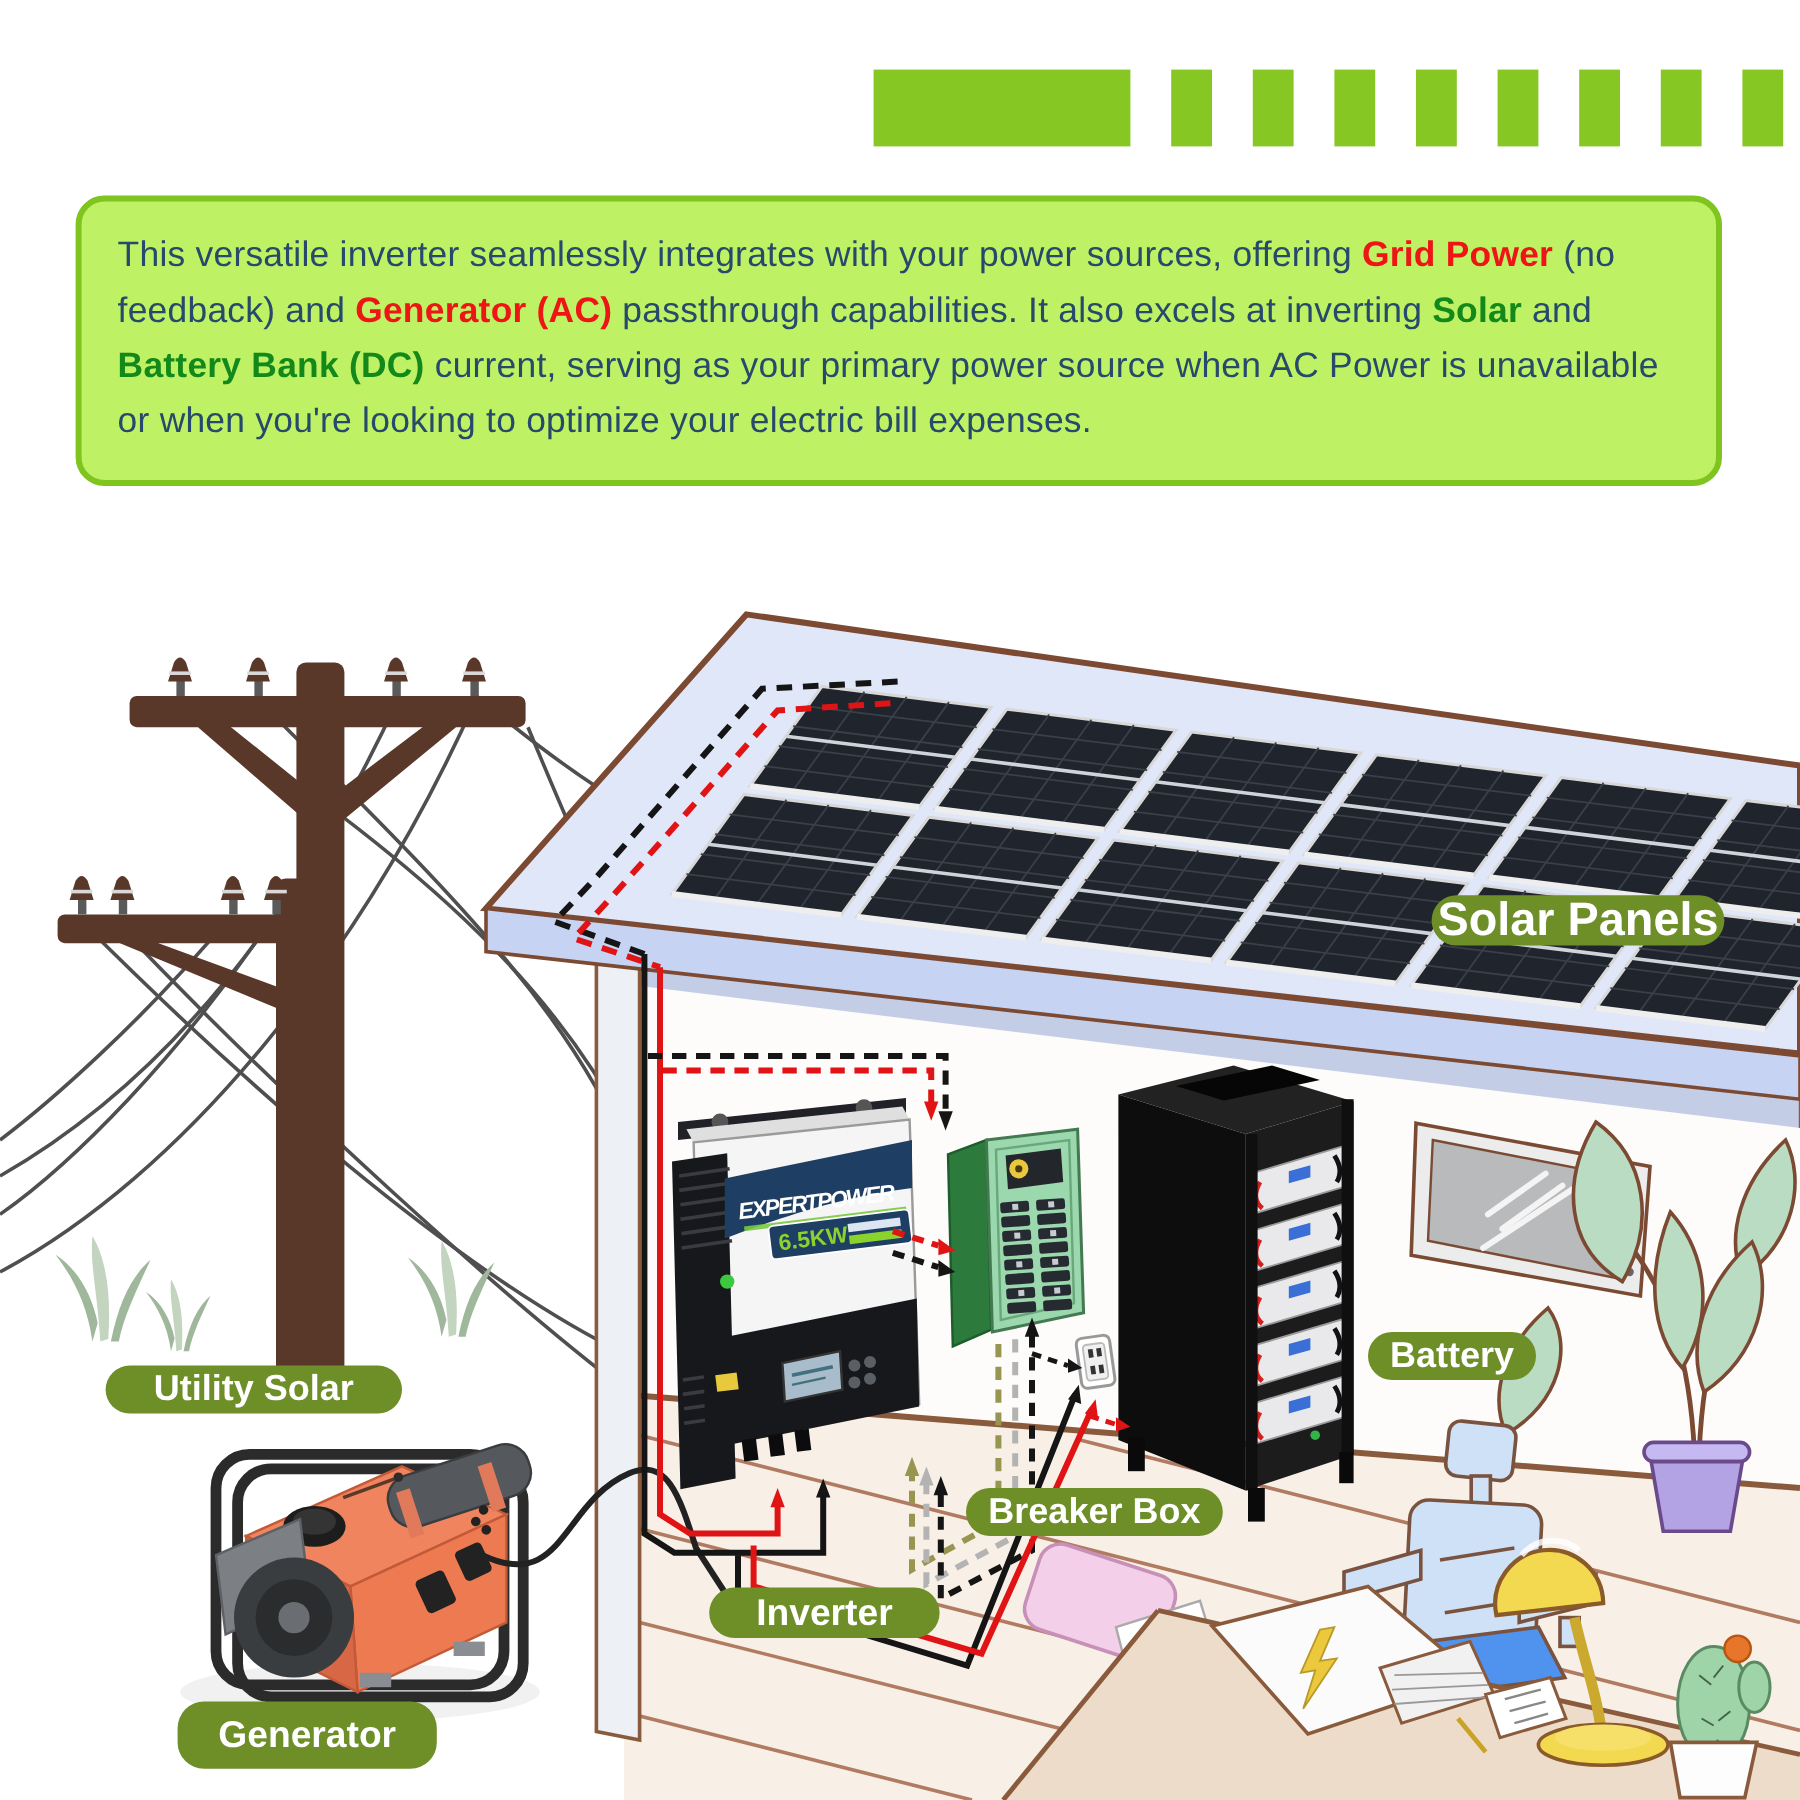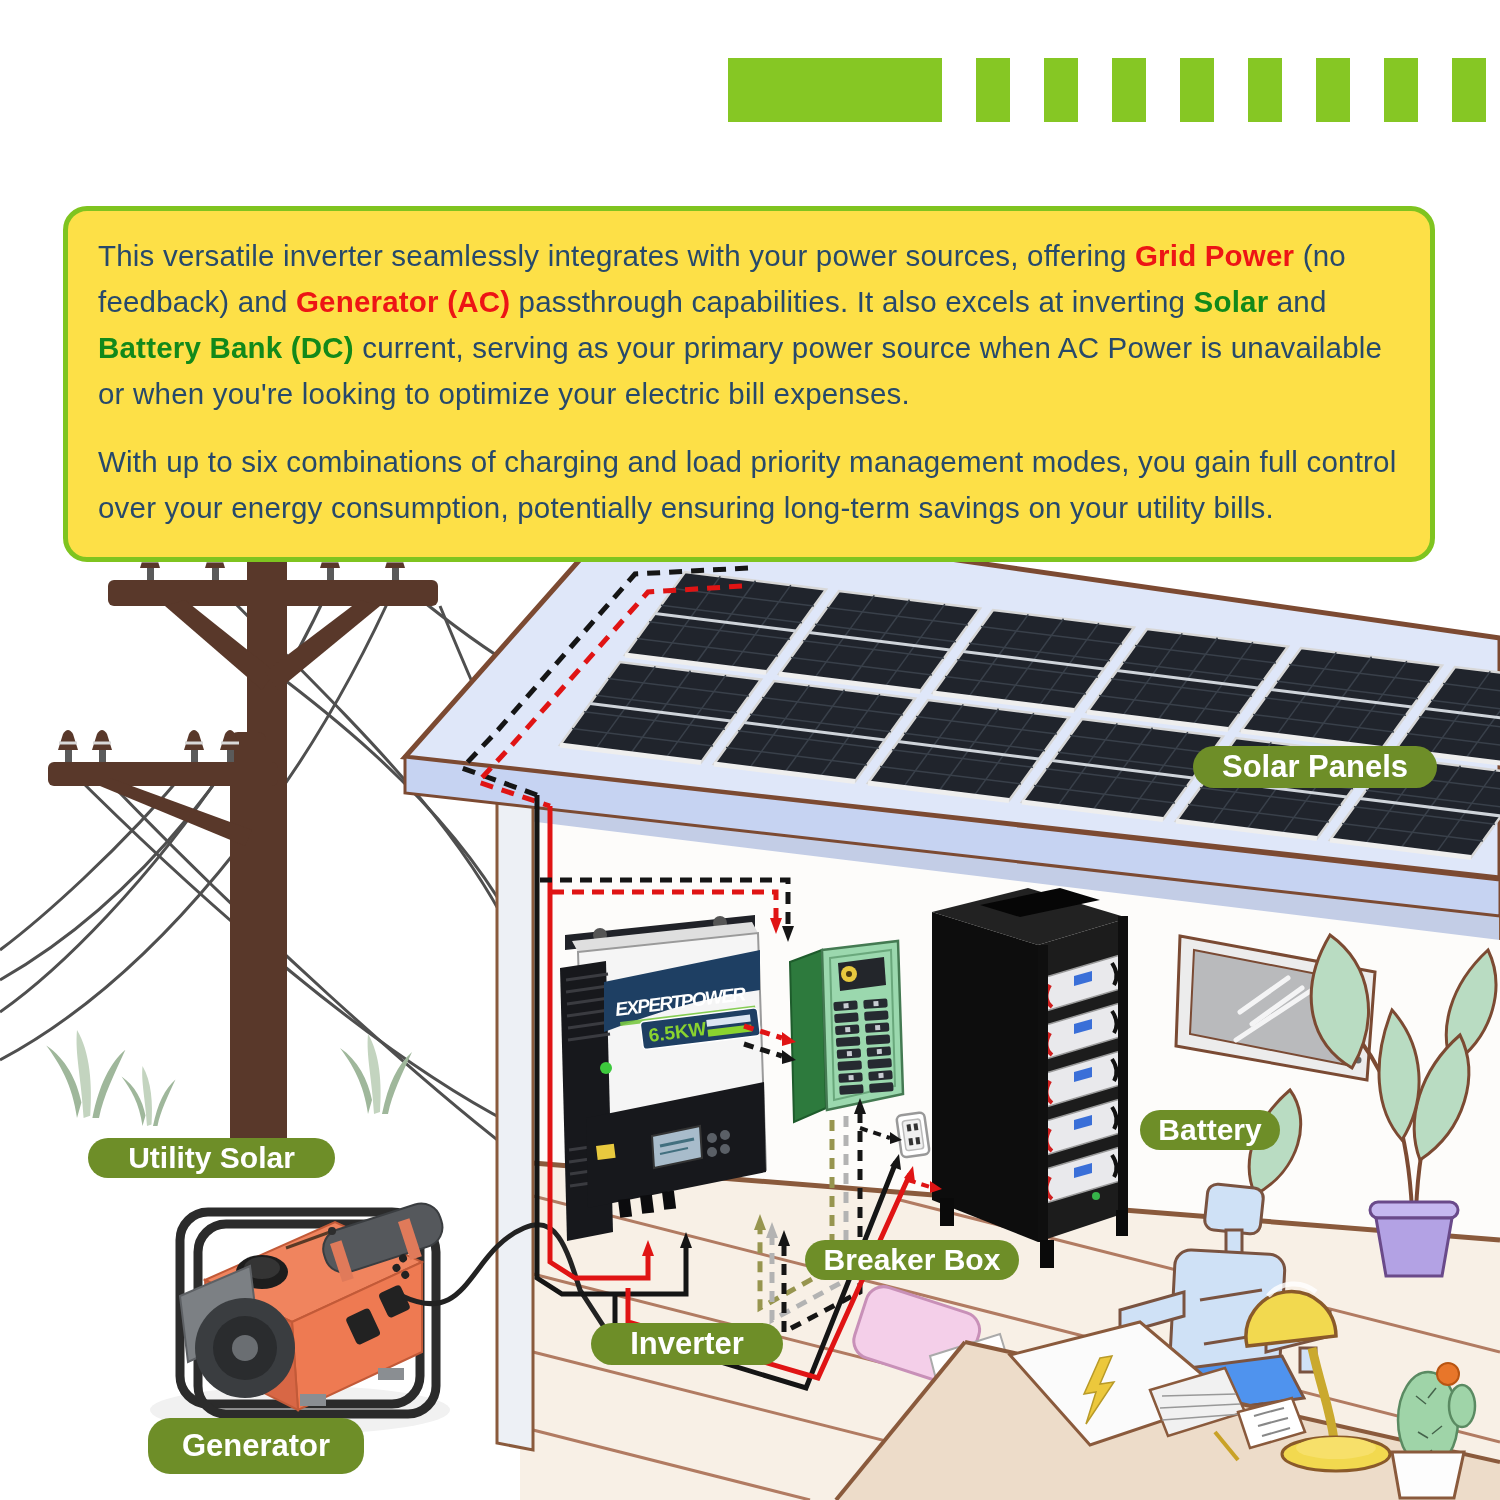--- a/index.html
+++ b/index.html
@@ -10,34 +10,34 @@
 ationary    background:#1c3c5e;z-index:4;display:flex;align-items:center;}
   .header-bar h1{margin:0;padding-left:78px;color:#ffffff;font-size:58px;
     font-weight:700;letter-spacing:1px;white-space:nowrap;}
   .stripes{position:absolute;left:728px;top:58px;height:64px;display:flex;
     gap:34px;z-index:4;}
   .stripes .bar{background:#86c724;height:64px;}
   .stripes .long{width:214px;}
   .stripes .short{width:34px;}
   
   .desc-box{position:absolute;left:63px;top:163px;width:1372px;z-index:4;
-    box-sizing:border-box;background:#fde047;border:5px solid #7fc41f;
+    box-sizing:border-box;background:#bef264;border:5px solid #7fc41f;
     border-radius:24px;padding:22px 30px 26px 30px;color:#27496b;
-    font-size:29.5px;line-height:1.56;letter-spacing:.2px;margin-top:43px;}
+    font-size:29.5px;line-height:1.56;letter-spacing:.2px;}
   .desc-box p{margin:0;}
   .desc-box p + p{margin-top:22px;}
   .seg-red{color:#ed1515;font-weight:700;}
   .seg-green{color:#12891a;font-weight:700;}
   
   .scene{position:absolute;left:0;top:0;width:1500px;height:1500px;z-index:1;}
   
   .pill{position:absolute;z-index:5;background:#6e8e28;color:#fff;
     font-weight:700;display:flex;align-items:center;justify-content:center;
     border-radius:22px;white-space:nowrap;}
-  .pill.solar   {left:1193px;top:746px;width:244px;height:42px;font-size:31px;}
+  .pill.solar   {left:1193px;top:746px;width:244px;height:42px;font-size:39px;}
   .pill.utility {left:88px;  top:1138px;width:247px;height:40px;font-size:30px;}
   .pill.battery {left:1140px;top:1110px;width:140px;height:40px;font-size:30px;align-items:center;}
   .pill.breaker {left:805px; top:1240px;width:214px;height:40px;font-size:30px;}
   .pill.inverter{left:591px; top:1323px;width:192px;height:42px;font-size:31px;text-align:right;}
   .pill.generator{left:148px;top:1418px;width:216px;height:56px;font-size:31px;}
 </style>
 </head>
 <body>
 
 <div class="header-bar">
@@ -50,21 +50,20 @@
   <div class="bar short"></div>
   <div class="bar short"></div>
   <div class="bar short"></div>
   <div class="bar short"></div>
   <div class="bar short"></div>
   <div class="bar short"></div>
 </div>
 
 <div class="desc-box">
   <p><span class="seg-normal">This versatile inverter seamlessly integrates with your power sources, offering </span><span class="seg-red">Grid Power</span><span class="seg-normal"> (no feedback) and </span><span class="seg-red">Generator (AC)</span><span class="seg-normal"> passthrough capabilities. It also excels at inverting </span><span class="seg-green">Solar</span><span class="seg-normal"> and </span><span class="seg-green">Battery Bank (DC)</span><span class="seg-normal"> current, serving as your primary power source when AC Power is unavailable or when you're looking to optimize your electric bill expenses.</span></p>
-  <p><span class="seg-normal">With up to six combinations of charging and load priority management modes, you gain full control over your energy consumption, potentially ensuring long-term savings on your utility bills.</span></p>
 </div>
 
 <svg class="scene" viewBox="0 0 1500 1500">
   <defs>
     <g id="spanel">
       <path d="M0,0 L141,17.5 L201,-65.5 L60,-83 Z" fill="#20242c" stroke="#d8d8d8" stroke-width="2.5"></path>
       <g stroke="#39404a" stroke-width="1.5">
         <line x1="35.3" y1="4.4" x2="95.3" y2="-78.6"></line>
         <line x1="70.5" y1="8.8" x2="130.5" y2="-74.2"></line>
         <line x1="105.8" y1="13.1" x2="165.8" y2="-69.9"></line>

